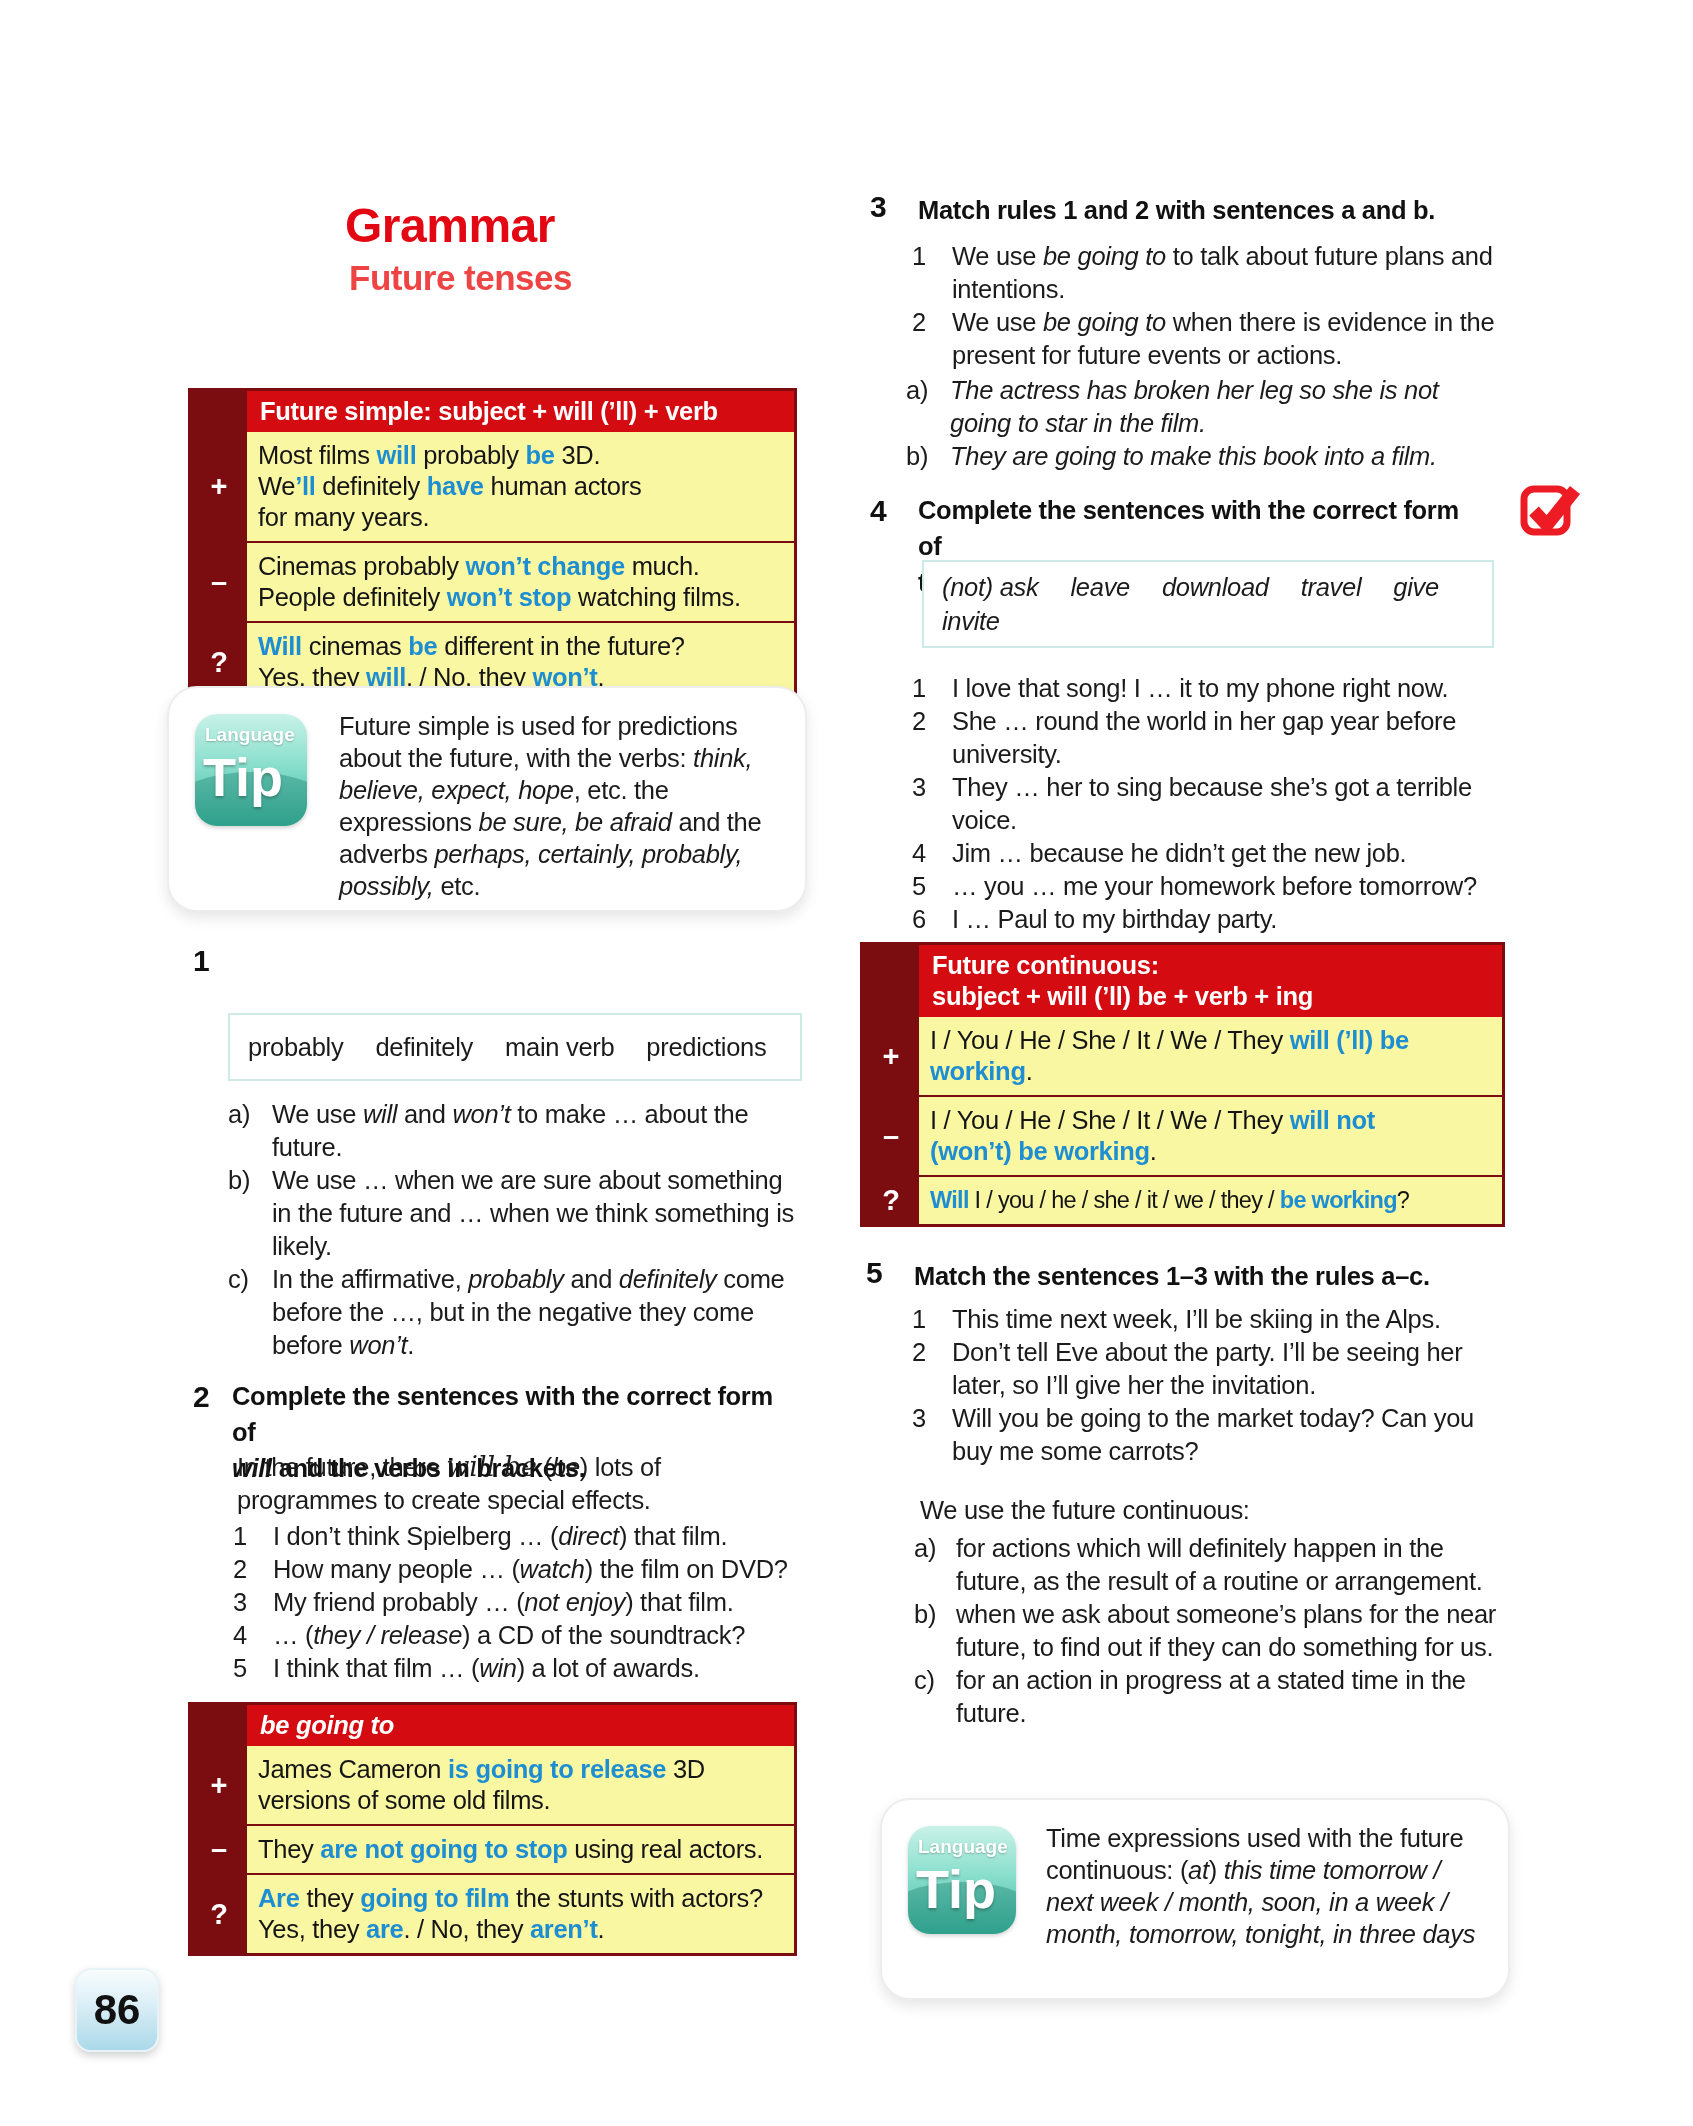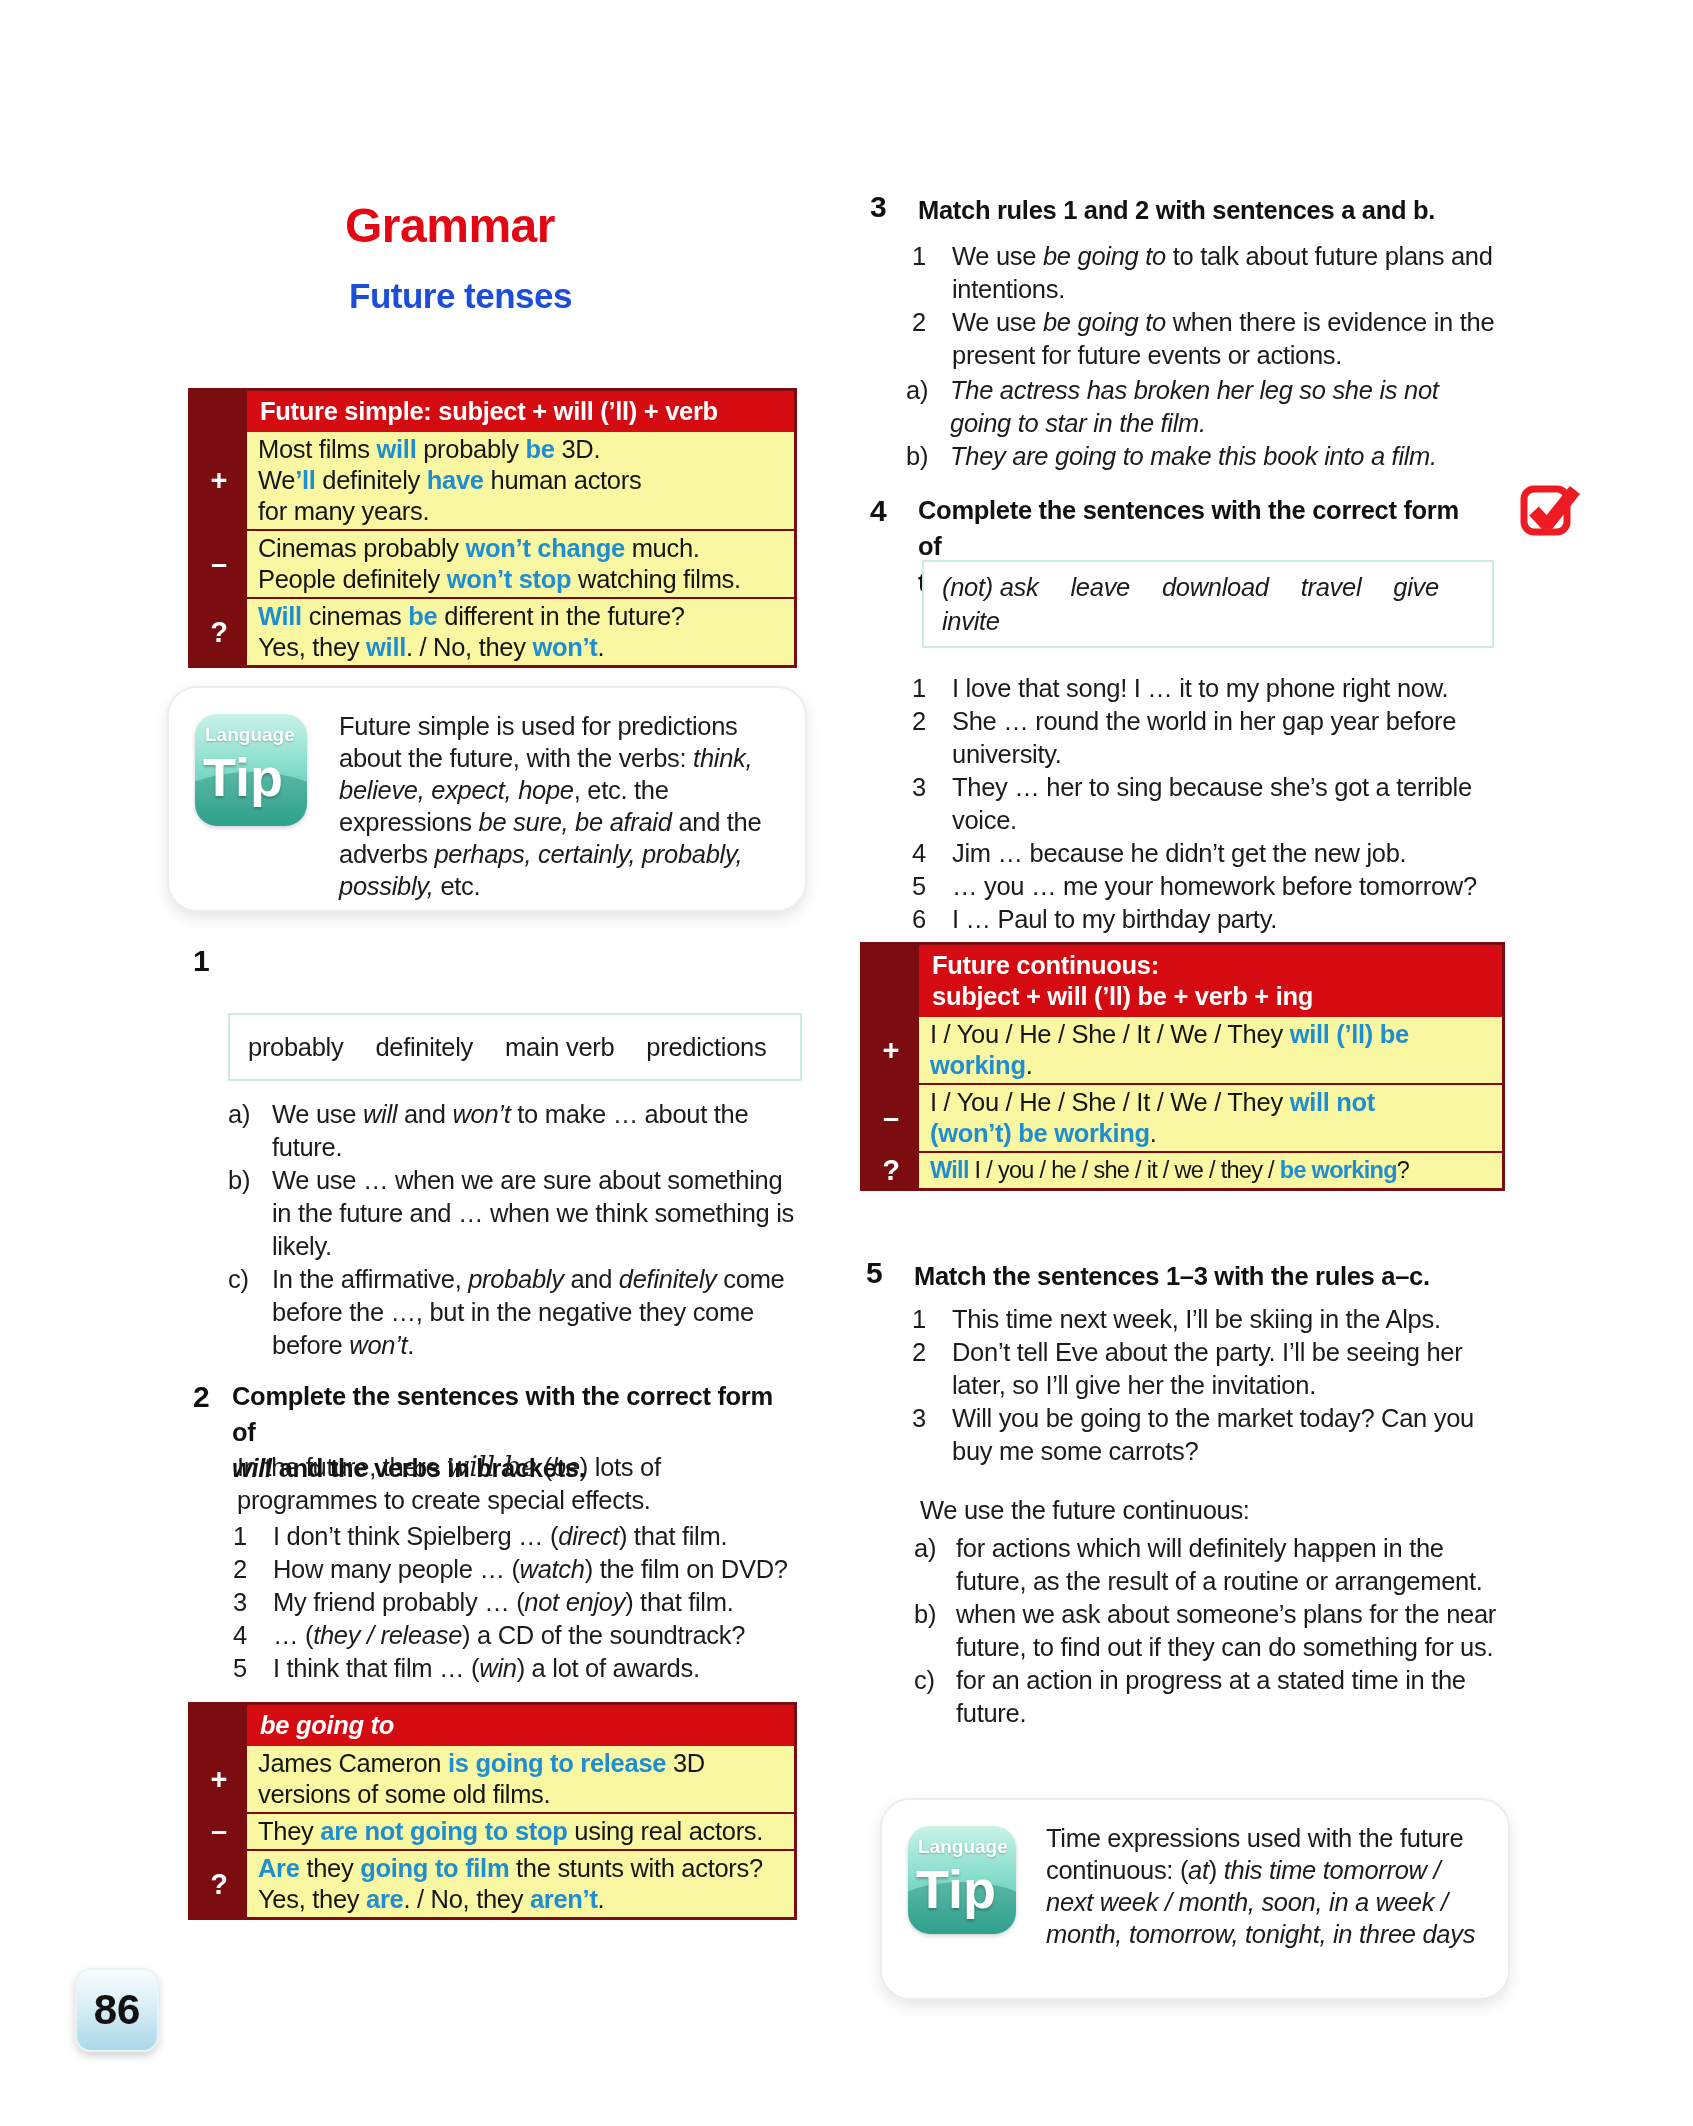--- a/index.html
+++ b/index.html
@@ -13,28 +13,28 @@
         box-shadow:0 2px 5px rgba(0,0,0,.25);}
   .logo-word{font-weight:700;line-height:.82;letter-spacing:-.5px;white-space:nowrap;}
   .logo-word:nth-child(1){font-size:26px;color:#ffffff;}
   .logo-word:nth-child(2){font-size:19px;color:#d94848;}
   .logo-word:nth-child(3){font-size:31px;color:#ffccd5;}
   .logo-word:nth-child(4){font-size:22px;color:#ee5f7d;}
   .logo-word:nth-child(5){font-size:20px;color:#e87f7f;}
   .logo-word:nth-child(6){font-size:28px;color:#f7bfd0;}
   
   #title{left:345px;top:198px;font-size:48px;font-weight:700;color:#e30613;letter-spacing:-.5px;}
-  #subtitle{left:349px;top:276px;font-size:35px;font-weight:700;color:#1d4ed8;letter-spacing:-.5px;}
+  #subtitle{left:349px;top:258px;font-size:35px;font-weight:700;color:#ef4444;letter-spacing:-.5px;}
   
   .gtable{background:#7b0c10;padding:3px;box-sizing:border-box;}
   .trow{display:flex;margin-top:2px;}
   .trow:first-child{margin-top:0;}
   .sign{flex:0 0 56px;background:#7b0c10;color:#fff;font-weight:700;font-size:29px;
         display:flex;align-items:center;justify-content:center;}
-  .cell{flex:1;background:#faf7a3;padding:2px 11px;font-size:25.5px;line-height:31px;
+  .cell{flex:1;background:#faf7a3;padding:8px 11px;font-size:25.5px;line-height:31px;
         letter-spacing:-.3px;color:#151515;overflow:hidden;}
   .thead .cell{background:#d40b11;color:#ffffff;font-weight:700;padding:5px 13px;}
   .gt-italic .thead .cell{font-style:italic;}
   #table-fs{left:188px;top:352px;width:609px;margin-top:36px;}
   #table-gt{left:188px;top:1702px;width:609px;}
   #fc-table{left:860px;top:942px;width:645px;}
   #fc-table .trow:last-child .cell{white-space:nowrap;font-size:23.5px;letter-spacing:-.7px;}
   
   .sg-blue{color:#1e8ed2;font-weight:700;}
   .sg-i{font-style:italic;}

